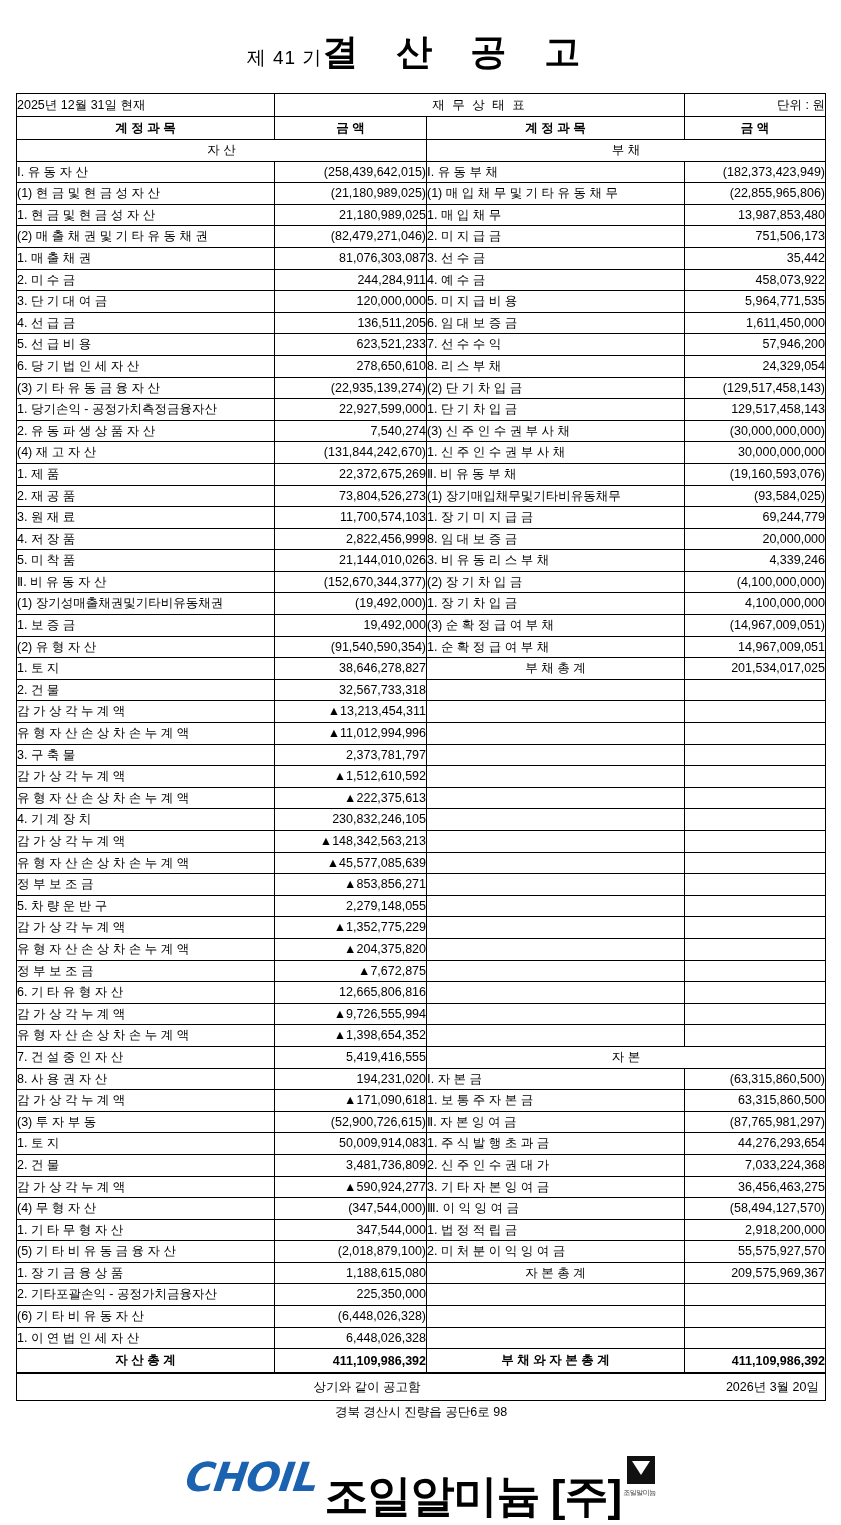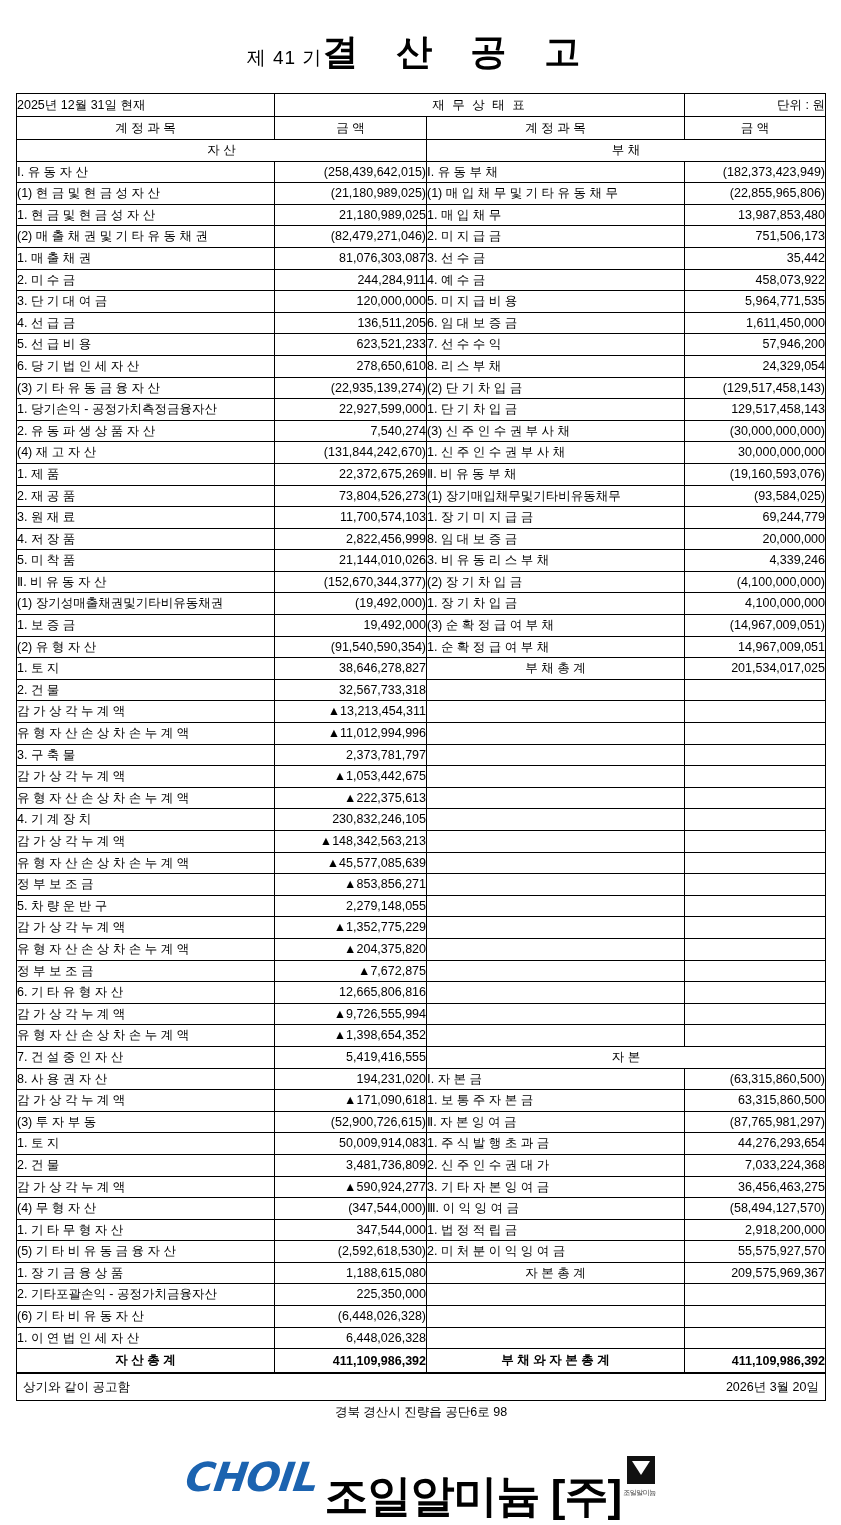--- a/index.html
+++ b/index.html
@@ -51,20 +51,21 @@
     padding: 0 6px;
   }
   .meta-left { text-align: left; }
   .meta-center { text-align: center; letter-spacing: 2px; }
   .meta-right { text-align: right; }
 
   .hdr td {
     height: 22px;
     text-align: center;
     font-size: 13px;
+    font-weight: bold;
   }
 
   .row td {
     height: 20.6px;
     line-height: 20.6px;
     font-size: 12.5px;
   }
   .lbl {
     padding-left: 6px;
     white-space: nowrap;
@@ -95,21 +96,21 @@
   table.ft {
     border-collapse: collapse;
     width: 100%;
     table-layout: fixed;
   }
   table.ft td {
     border: 1px solid #000;
     font-size: 12.5px;
     padding: 3px 6px;
   }
-  .notice-row td { height: 20px; }
+  .notice-row td { height: 20px; text-align: right; }
   .addr {
     text-align: center;
     font-size: 13px;
     padding: 6px 0 2px 0;
     border: none !important;
   }
   .logo-wrap {
     text-align: center;
     padding: 2px 0 4px 0;
     border: none !important;
@@ -374,21 +375,21 @@
           <td>&nbsp;</td>
         </tr>
         <tr class="row">
           <td class="lbl ind1">3. 구                 축                 물</td>
           <td class="amt">2,373,781,797</td>
           <td>&nbsp;</td>
           <td>&nbsp;</td>
         </tr>
         <tr class="row">
           <td class="lbl ind2">감 가 상 각 누 계 액</td>
-          <td class="amt">▲1,053,442,675</td>
+          <td class="amt">▲1,512,610,592</td>
           <td>&nbsp;</td>
           <td>&nbsp;</td>
         </tr>
         <tr class="row">
           <td class="lbl ind2">유 형 자 산 손 상 차 손 누 계 액</td>
           <td class="amt">▲222,375,613</td>
           <td>&nbsp;</td>
           <td>&nbsp;</td>
         </tr>
         <tr class="row">
@@ -505,21 +506,21 @@
           <td class="amt bold">(58,494,127,570)</td>
         </tr>
         <tr class="row">
           <td class="lbl ind1">1. 기      타      무      형      자      산</td>
           <td class="amt">347,544,000</td>
           <td class="lbl ind1">1. 법      정      적      립      금</td>
           <td class="amt">2,918,200,000</td>
         </tr>
         <tr class="row">
           <td class="lbl ind0">(5) 기 타 비 유 동 금 융 자 산</td>
-          <td class="amt">(2,592,618,530)</td>
+          <td class="amt">(2,018,879,100)</td>
           <td class="lbl ind1">2. 미  처  분  이  익  잉  여  금</td>
           <td class="amt">55,575,927,570</td>
         </tr>
         <tr class="row">
           <td class="lbl ind1">1. 장      기      금      융      상      품</td>
           <td class="amt">1,188,615,080</td>
           <td class="ctr bold">자        본        총        계</td>
           <td class="amt bold">209,575,969,367</td>
         </tr>
         <tr class="row">

